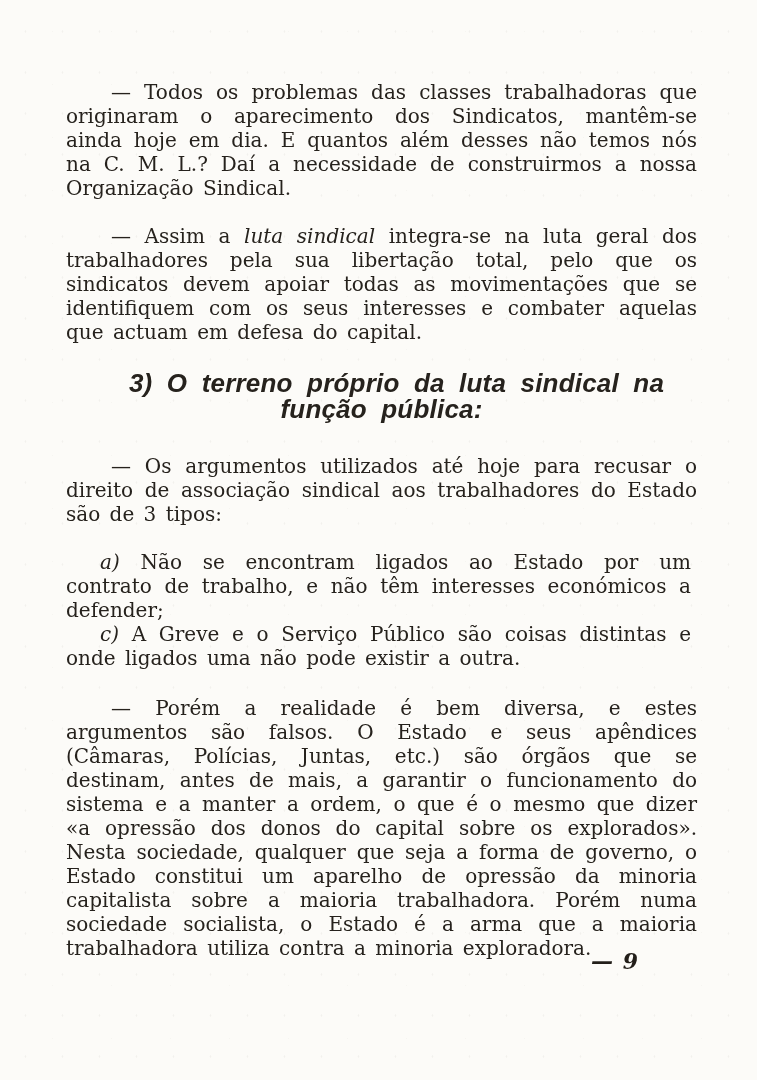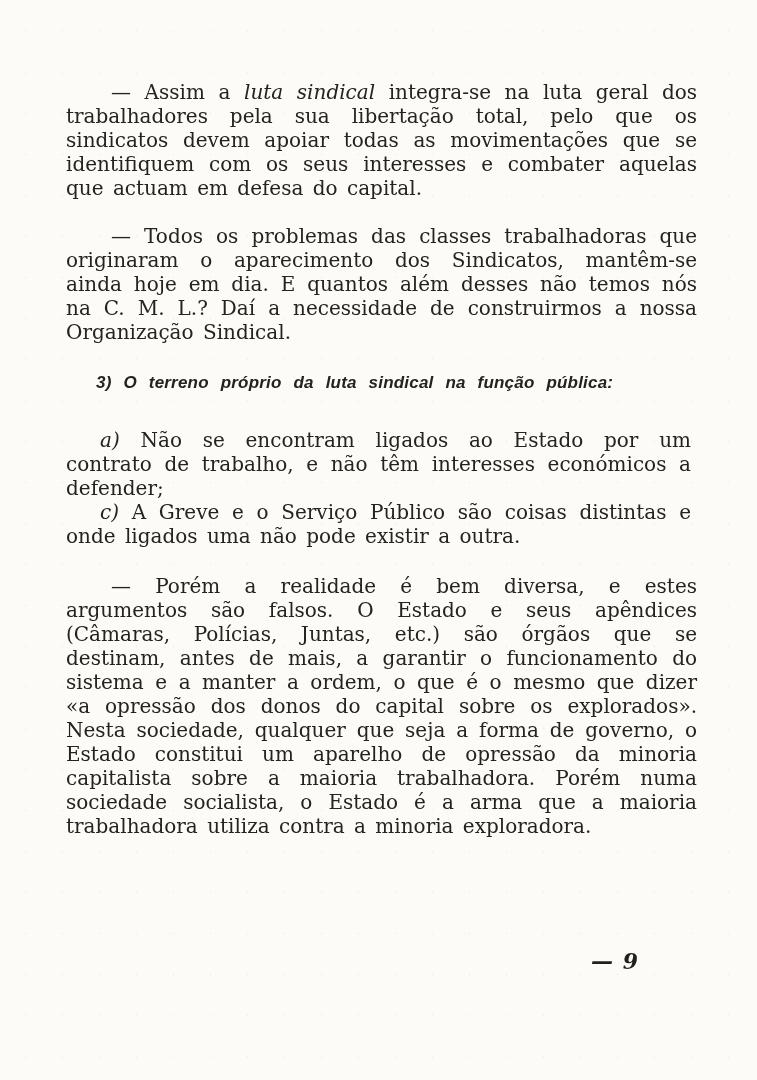--- a/index.html
+++ b/index.html
@@ -35,27 +35,27 @@
   }
   .para {
     margin: 0 0 24px 0;
     text-indent: 45px;
   }
   .para .ital { font-style: italic; }
   .section-heading {
     font-family: "Liberation Sans", "DejaVu Sans", sans-serif;
     font-style: italic;
     font-weight: bold;
-    font-size: 17px;
+    font-size: 26px;
     line-height: 26px;
     margin: 26px 0 32px 0;
     text-indent: 30px;
     word-spacing: 7px;
     letter-spacing: 0.2px;
-    text-align: left;
+    text-align: center;
   }
   .items { margin: 0 6px 26px 0; }
   .item {
     margin: 0;
     text-indent: 34px;
   }
   .item .marker { font-style: italic; }
   .last-para { margin-bottom: 0; }
   .page-number {
     position: absolute;
@@ -68,26 +68,27 @@
     letter-spacing: 1px;
     color: #221e19;
   }
 </style>
 </head>
 <body>
 
 <div class="page">
   <div class="text-block">
 
+    <p class="para">— Todos os problemas das classes trabalhadoras que originaram o aparecimento dos Sindicatos, mantêm-se ainda hoje em dia. E quantos além desses não temos nós na C. M. L.? Daí a necessidade de construirmos a nossa Organização Sindical.</p>
+
     <p class="para"><span>— Assim a </span><span class="ital">luta sindical</span><span> integra-se na luta geral dos trabalhadores pela sua libertação total, pelo que os sindicatos devem apoiar todas as movimentações que se identifiquem com os seus interesses e combater aquelas que actuam em defesa do capital.</span></p>
-
-    <p class="para">— Todos os problemas das classes trabalhadoras que originaram o aparecimento dos Sindicatos, mantêm-se ainda hoje em dia. E quantos além desses não temos nós na C. M. L.? Daí a necessidade de construirmos a nossa Organização Sindical.</p>
 
     <h2 class="section-heading">3) O terreno próprio da luta sindical na função pública:</h2>
 
+    <p class="para">— Os argumentos utilizados até hoje para recusar o direito de associação sindical aos trabalhadores do Estado são de 3 tipos:</p>
 
     <div class="items">
       <p class="item"><span class="marker">a)</span><span> Não se encontram ligados ao Estado por um contrato de trabalho, e não têm interesses económicos a defender;</span></p>
       <p class="item"><span class="marker">c)</span><span> A Greve e o Serviço Público são coisas distintas e onde ligados uma não pode existir a outra.</span></p>
     </div>
 
     <p class="para last-para">— Porém a realidade é bem diversa, e estes argumentos são falsos. O Estado e seus apêndices (Câmaras, Polícias, Juntas, etc.) são órgãos que se destinam, antes de mais, a garantir o funcionamento do sistema e a manter a ordem, o que é o mesmo que dizer «a opressão dos donos do capital sobre os explorados». Nesta sociedade, qualquer que seja a forma de governo, o Estado constitui um aparelho de opressão da minoria capitalista sobre a maioria trabalhadora. Porém numa sociedade socialista, o Estado é a arma que a maioria trabalhadora utiliza contra a minoria exploradora.</p>
 
   </div>
 

